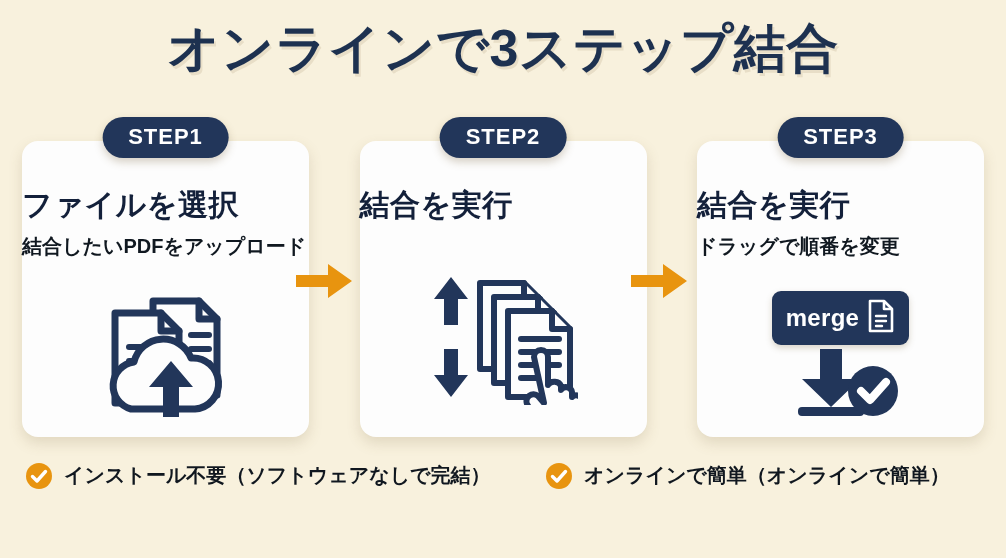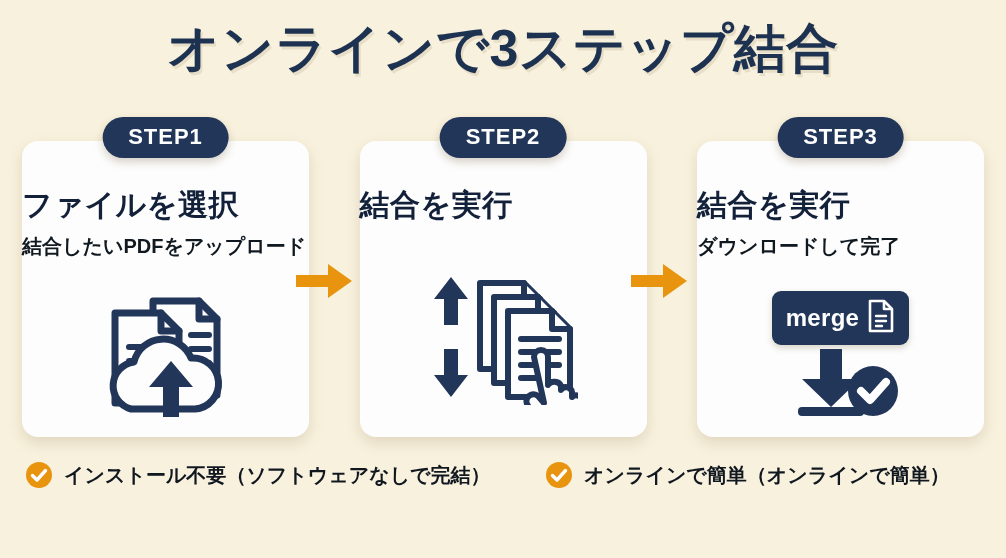--- a/index.html
+++ b/index.html
@@ -96,21 +96,21 @@
 
   
   .bullets {
     position: absolute;
     left: 26px; top: 462px;
     width: 960px;
   }
   .bullet-row { display: flex; align-items: flex-start; }
   .bullet {
     display: flex;
-    align-items: flex-start;
+    align-items: flex-end;
     margin-bottom: 10px;
   }
   .bullet-check {
     width: 26px; height: 26px;
     flex: 0 0 26px;
     margin-right: 12px;
   }
   .bullet-text {
     font-size: 20px;
     font-weight: 800;
@@ -210,21 +210,21 @@
                      a14 14 0 0 1 -12 -8 l-9 -16
                      a7 7 0 0 1 11 -8 l6 7 Z"></path>
           </g>
         </svg>
       </div>
     </div>
 
     <div class="card">
       <div class="badge">STEP3</div>
       <div class="card-title">結合を実行</div>
-      <div class="card-sub">ダウンロードして完了</div>
+      <div class="card-sub">ドラッグで順番を変更</div>
       <div class="card-icon">
         <div class="stack3">
           <div class="merge-chip">
             <span class="label">merge</span>
             <span>
               <svg width="28" height="34" viewBox="0 0 28 34">
                 <path d="M3 2 H17 L25 10 V32 H3 Z" fill="none" stroke="#ffffff" stroke-width="2.6" stroke-linejoin="round"></path>
                 <path d="M17 2 V10 H25" fill="none" stroke="#ffffff" stroke-width="2.6" stroke-linejoin="round"></path>
                 <g stroke="#ffffff" stroke-width="2.4" stroke-linecap="round">
                   <line x1="9" y1="17" x2="19" y2="17"></line>

